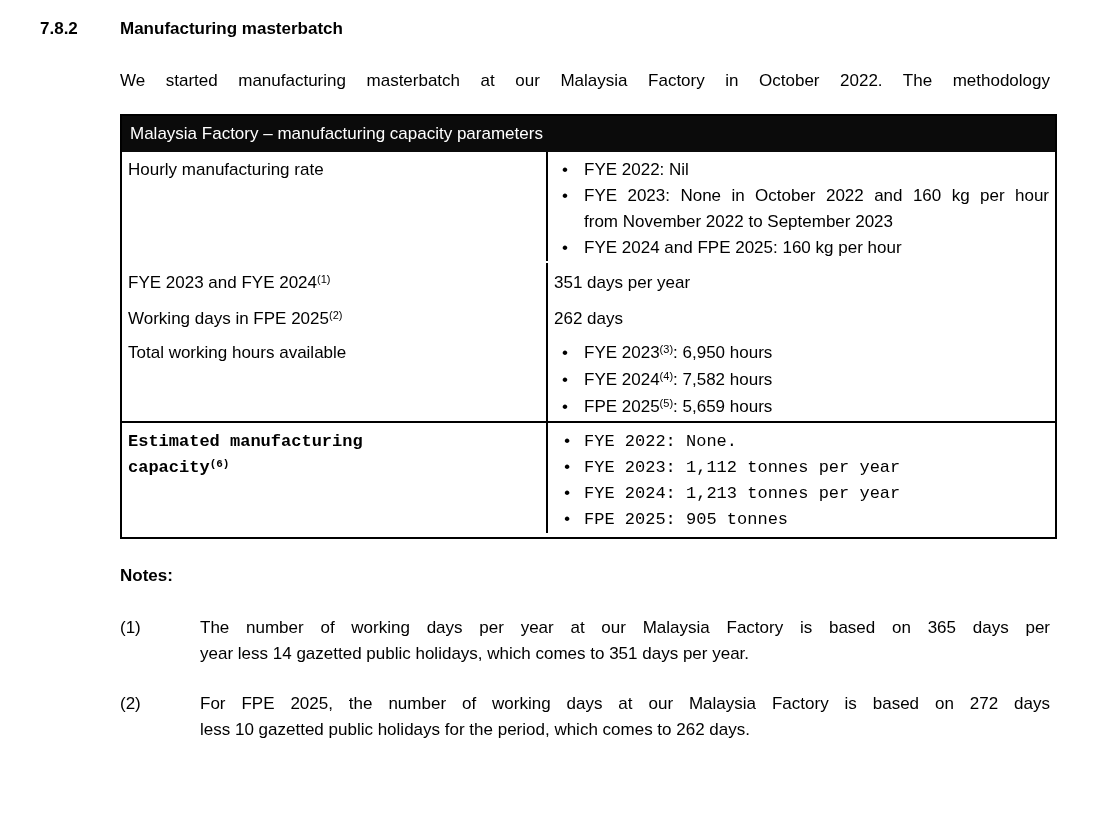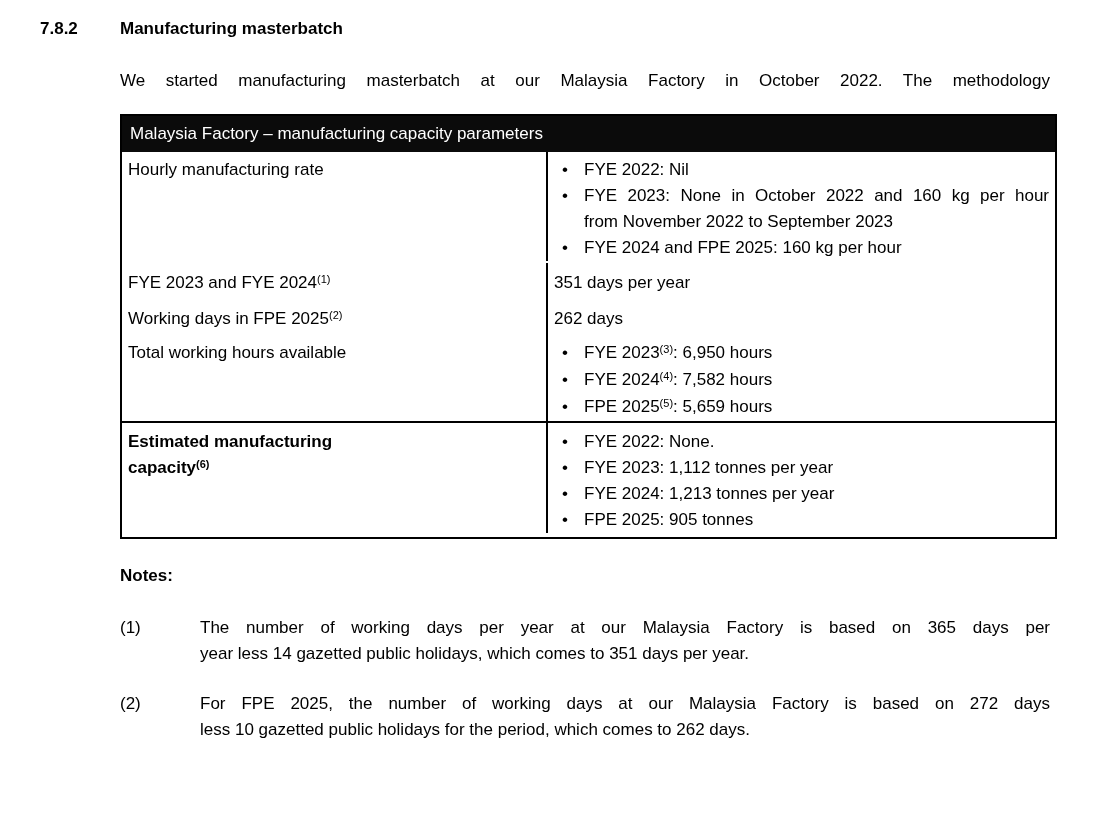--- a/index.html
+++ b/index.html
@@ -12,21 +12,21 @@
   }
   .sec-head { display: flex; font-weight: bold; font-size: 17px; margin: 16px 0 0 40px; }
   .sec-num { width: 80px; }
   .intro { margin: 26px 0 0 120px; width: 930px; }
   .line { white-space: nowrap; }
   .line.wrapok { white-space: normal; }
   .line.stretch { text-align: justify; text-align-last: justify; white-space: normal; }
   .cap-table { margin: 20px 0 0 120px; width: 937px; border: 2px solid #000; box-sizing: border-box; }
   .cap-header { font-weight: normal; padding: 5px 8px; }
   .trow { display: flex; }
-  .trow.sep { border-top: 2px solid #000; }
+  .trow.sep { border-top: 2px solid #000; font-family: Liberation Mono, monospace; }
   .cell-left { width: 426px; border-right: 2px solid #000; box-sizing: border-box; padding: 0 8px 0 6px; }
   .cell-right { flex: 1; padding: 0 6px 0 6px; min-width: 0; }
   .r0 .cell-left, .r0 .cell-right { padding-top: 5px; }
   .r0 { padding-bottom: 2px; }
   .r1 .cell-left, .r1 .cell-right { padding-top: 7px; }
   .r2 .cell-left, .r2 .cell-right { padding-top: 9px; }
   .r3 .cell-left, .r3 .cell-right { padding-top: 7px; }
   .r3 { }
   .r4 .cell-left, .r4 .cell-right { padding-top: 6px; }
   .r4 { padding-bottom: 4px; }

